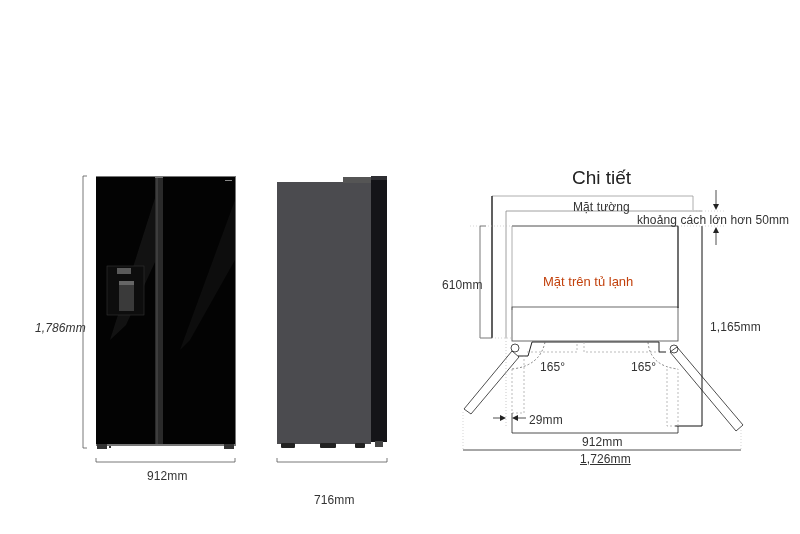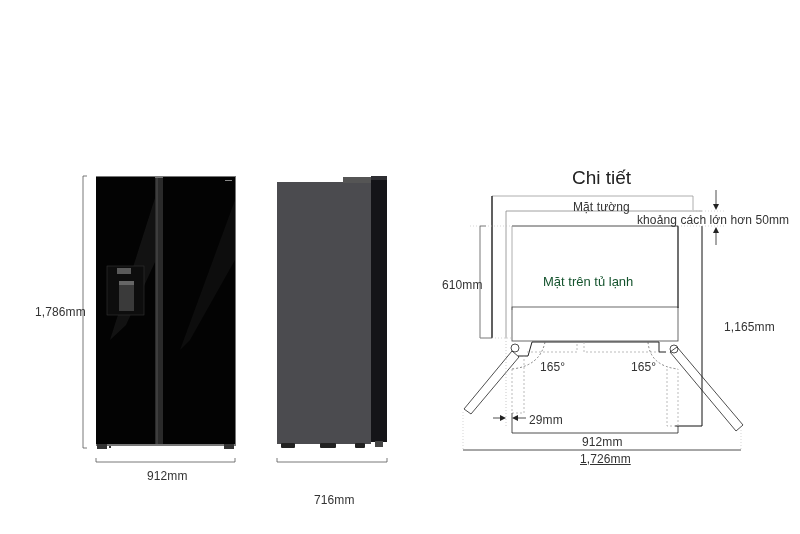--- a/index.html
+++ b/index.html
@@ -1,21 +1,21 @@
 <!DOCTYPE html>
 <html><head>
   <meta charset="utf-8">
   <style>
     html, body { margin: 0; padding: 0; background: #ffffff; }
     body { width: 800px; height: 534px; position: relative; overflow: hidden;
            font-family: "Liberation Sans", "DejaVu Sans", sans-serif; color: #222; }
     svg { position: absolute; left: 0; top: 0; }
     .lbl { position: absolute; font-size: 12px; color: #333; white-space: nowrap; letter-spacing: 0.1px; }
     .title { position: absolute; font-size: 19px; color: #222; white-space: nowrap; }
-    .big { position: absolute; font-size: 13px; color: #14532d; white-space: nowrap; }
+    .big { position: absolute; font-size: 13px; color: #c2410c; white-space: nowrap; }
   </style>
 </head>
 <body>
 
 <div>
   <svg width="800" height="534">
 
     <g stroke="#555" stroke-width="0.8" fill="none">
       <line x1="83" y1="176" x2="83" y2="448"></line>
       <line x1="83" y1="176" x2="87" y2="176"></line>
@@ -46,21 +46,21 @@
       <rect x="109" y="446" width="2" height="2" fill="#333"></rect>
       <rect x="224" y="444" width="10" height="5" fill="#333"></rect>
     </g>
 
     <g stroke="#555" stroke-width="0.8" fill="none">
       <line x1="96" y1="462" x2="235" y2="462"></line>
       <line x1="96" y1="458" x2="96" y2="462"></line>
       <line x1="235" y1="458" x2="235" y2="462"></line>
     </g>
   </svg>
-  <div class="lbl" style="left:35px; top:305px;">1,786mm</div>
+  <div class="lbl" style="left:35px; top:321px;font-style:italic;">1,786mm</div>
   <div class="lbl" style="left:147px; top:469px;">912mm</div>
 </div>
 
 <div>
   <svg width="800" height="534">
     <g>
 
       <rect x="277" y="182" width="94" height="262" fill="#4b4b4f"></rect>
 
       <rect x="343" y="177" width="30" height="6" fill="#555"></rect>
@@ -139,19 +139,19 @@
       <line x1="463" y1="412" x2="463" y2="450" stroke="#bbb" stroke-dasharray="1,2" stroke-width="0.6"></line>
       <line x1="741" y1="430" x2="741" y2="450" stroke="#bbb" stroke-dasharray="1,2" stroke-width="0.6"></line>
       <line x1="463" y1="450" x2="741" y2="450" stroke="#222" stroke-width="0.8"></line>
     </g>
   </svg>
   <div class="title" style="left:572px; top:167px;">Chi tiết</div>
   <div class="lbl" style="left:573px; top:200px;">Mặt tường</div>
   <div class="lbl" style="left:597px; top:213px;padding-left:40px;">khoảng cách lớn hơn 50mm</div>
   <div class="big" style="left:543px; top:274px;">Mặt trên tủ lạnh</div>
   <div class="lbl" style="left:442px; top:278px;">610mm</div>
-  <div class="lbl" style="left:710px; top:320px;margin-left:14px;">1,165mm</div>
+  <div class="lbl" style="left:710px; top:320px;">1,165mm</div>
   <div class="lbl" style="left:540px; top:360px;">165°</div>
   <div class="lbl" style="left:631px; top:360px;">165°</div>
   <div class="lbl" style="left:529px; top:413px;text-align:right;">29mm</div>
   <div class="lbl" style="left:582px; top:435px;">912mm</div>
   <div class="lbl" style="left:580px; top:452px;text-decoration:underline;">1,726mm</div>
 </div>
 
 </body></html>

